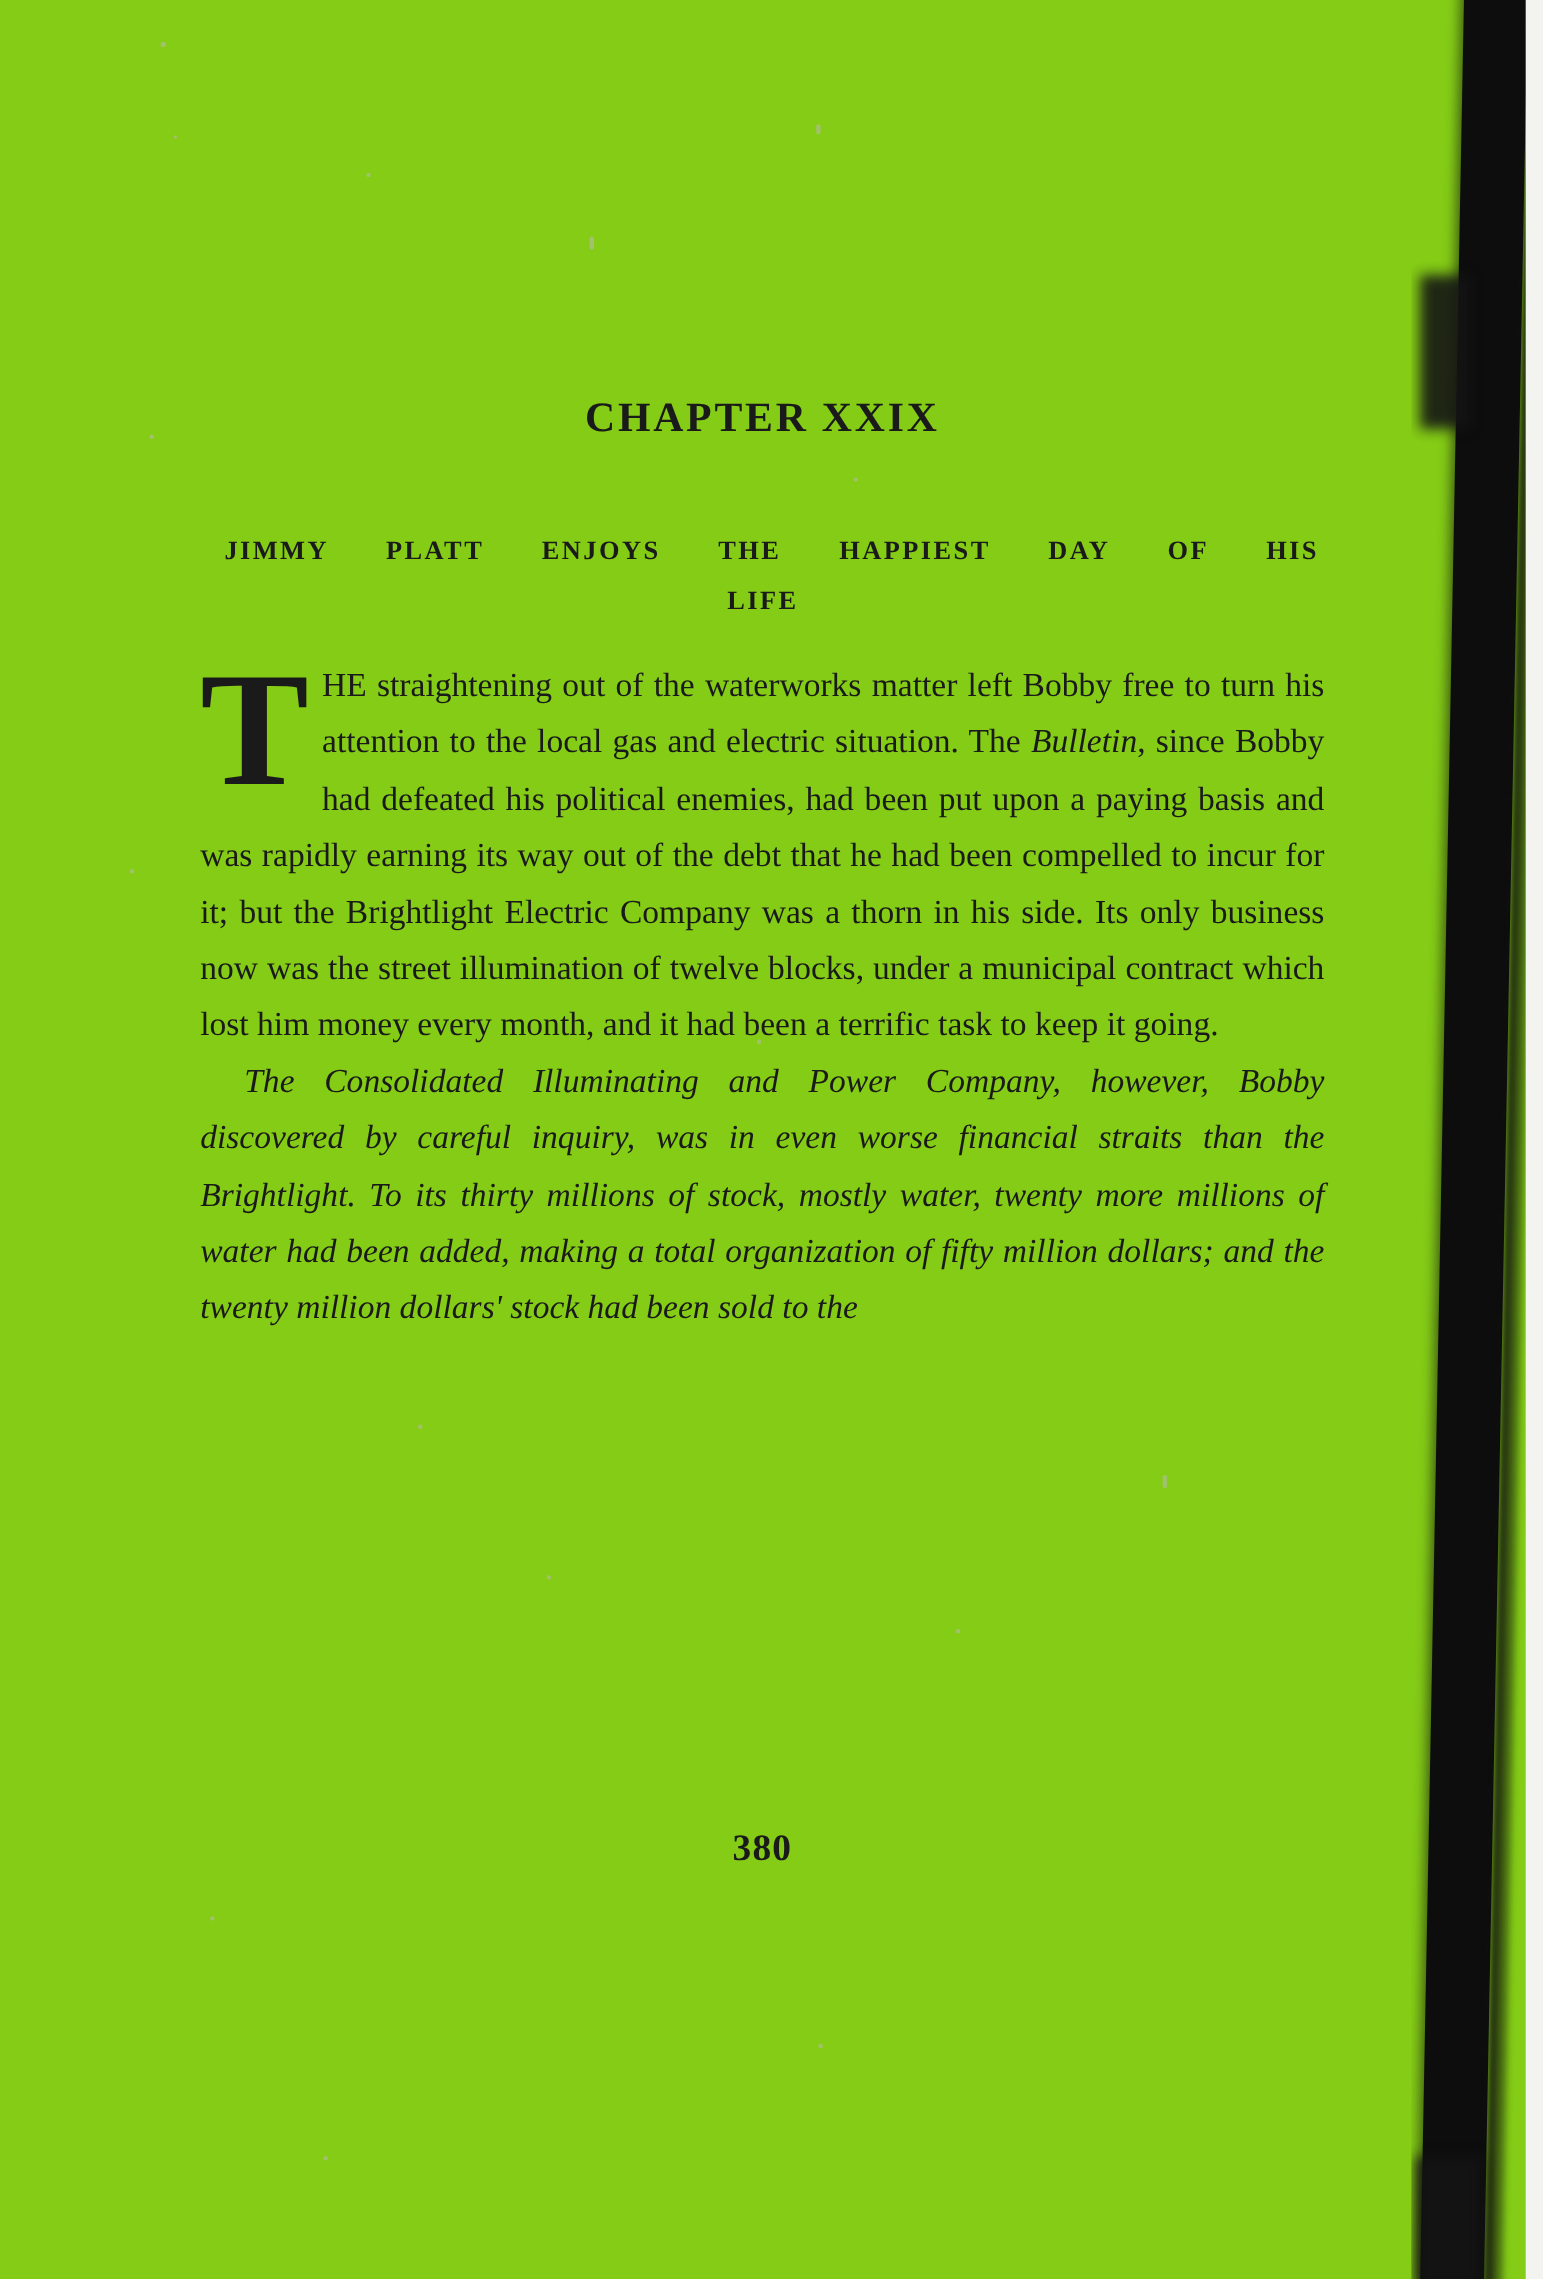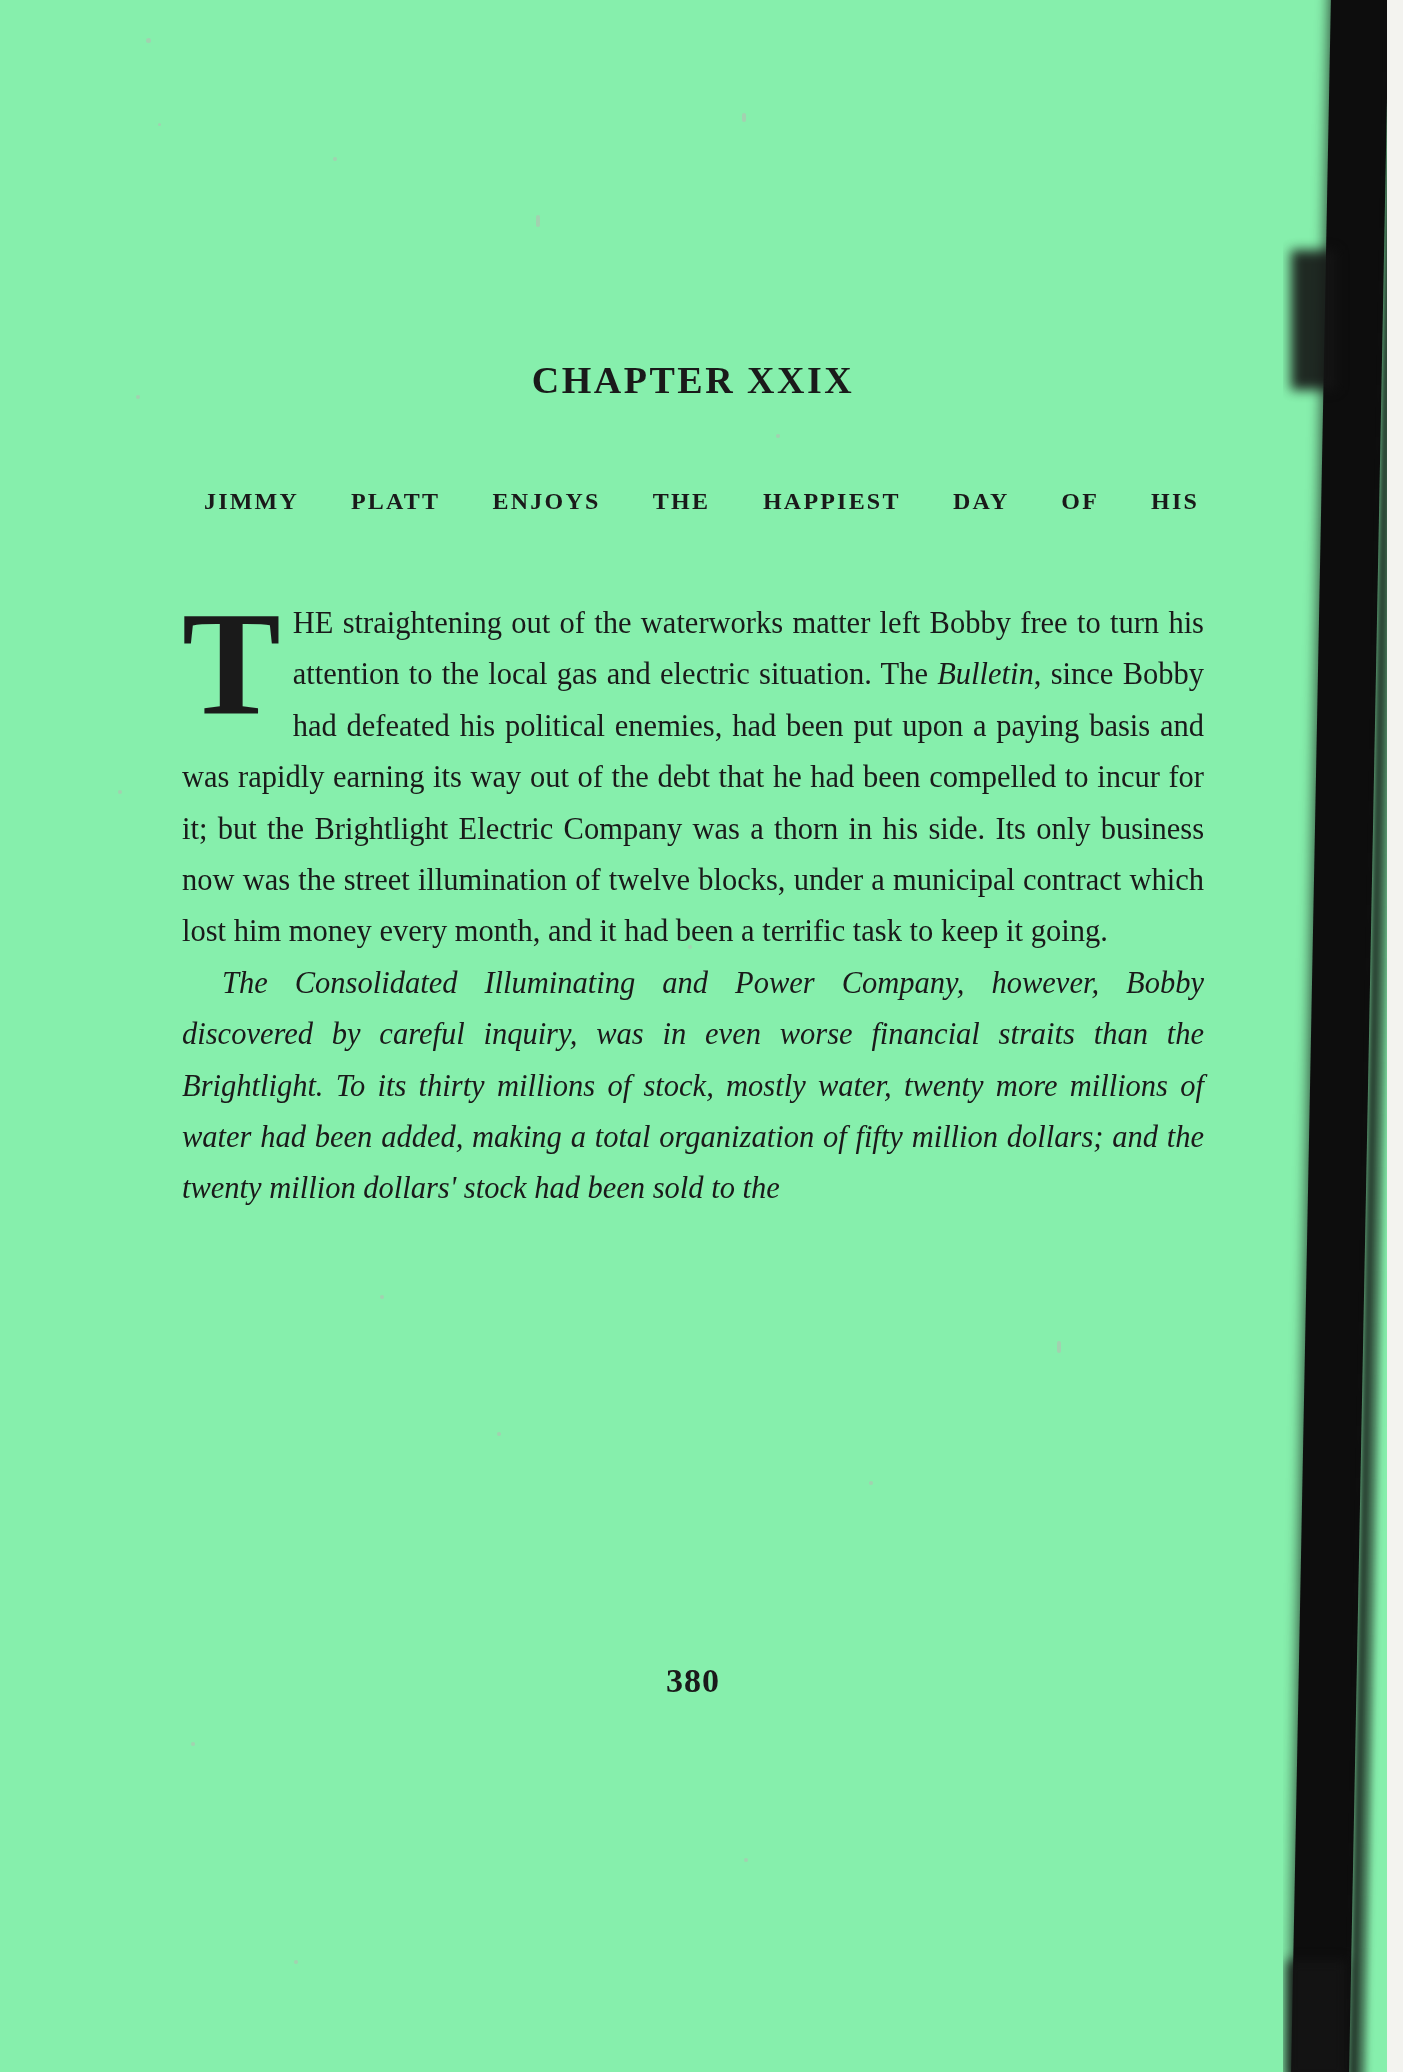--- a/index.html
+++ b/index.html
@@ -15,21 +15,21 @@
     font-family: "Liberation Serif", serif;
     color: #1a1a1a;
   }
 
   
   .page {
     position: absolute;
     left: 0; top: 0;
     width: 1403px;
     height: 2072px;
-    background: #86efac;
+    background: #84cc16;
   }
 
   
   .speck {
     position: absolute;
     background: #b9b9b4;
     border-radius: 50%;
     opacity: .55;
   }
 
@@ -175,20 +175,21 @@
   <div class="speck" style="left:191px;top:1742px;width:4px;height:4px;"></div>
   <div class="speck" style="left:744px;top:1858px;width:4px;height:4px;"></div>
   <div class="speck" style="left:294px;top:1960px;width:4px;height:4px;"></div>
 
   <div class="content">
 
     <div class="chapter-title">CHAPTER XXIX</div>
 
     <div class="chapter-subtitle">
       <span class="l1">JIMMY  PLATT  ENJOYS  THE  HAPPIEST  DAY  OF  HIS</span>
+      <span class="l2">LIFE</span>
     </div>
 
     <div class="body-text">
       <p class="para"><span class="dropcap">T</span><span>HE straightening out of the waterworks matter left Bobby free to turn his attention to the local gas and electric situation.  The </span><span class="italic">Bulletin</span><span>, since Bobby had defeated his political enemies, had been put upon a paying basis and was rapidly earning its way out of the debt that he had been compelled to incur for it; but the Brightlight Electric Company was a thorn in his side.  Its only business now was the street illumination of twelve blocks, under a municipal contract which lost him money every month, and it had been a terrific task to keep it going.</span></p>
       <p class="para">The Consolidated Illuminating and Power Company, however, Bobby discovered by careful inquiry, was in even worse financial straits than the Brightlight.  To its thirty millions of stock, mostly water, twenty more millions of water had been added, making a total organization of fifty million dollars; and the twenty million dollars' stock had been sold to the</p>
     </div>
 
     <div class="page-number">380</div>
   </div>
 

